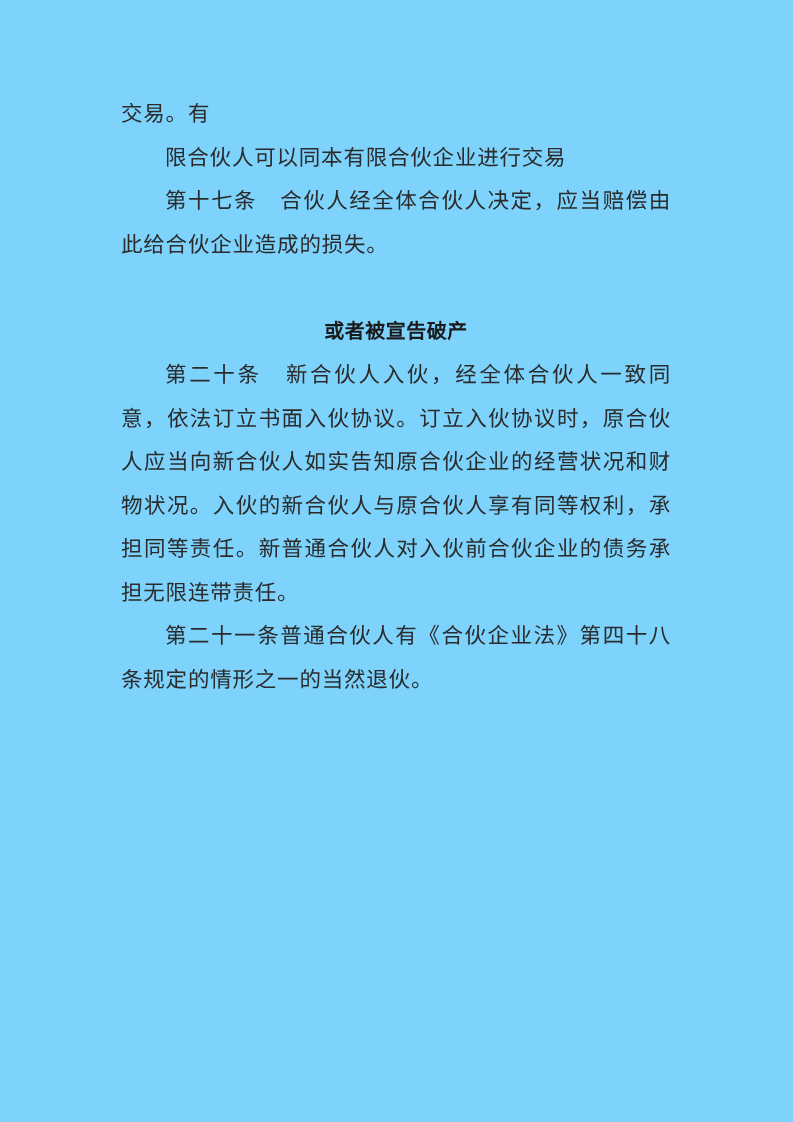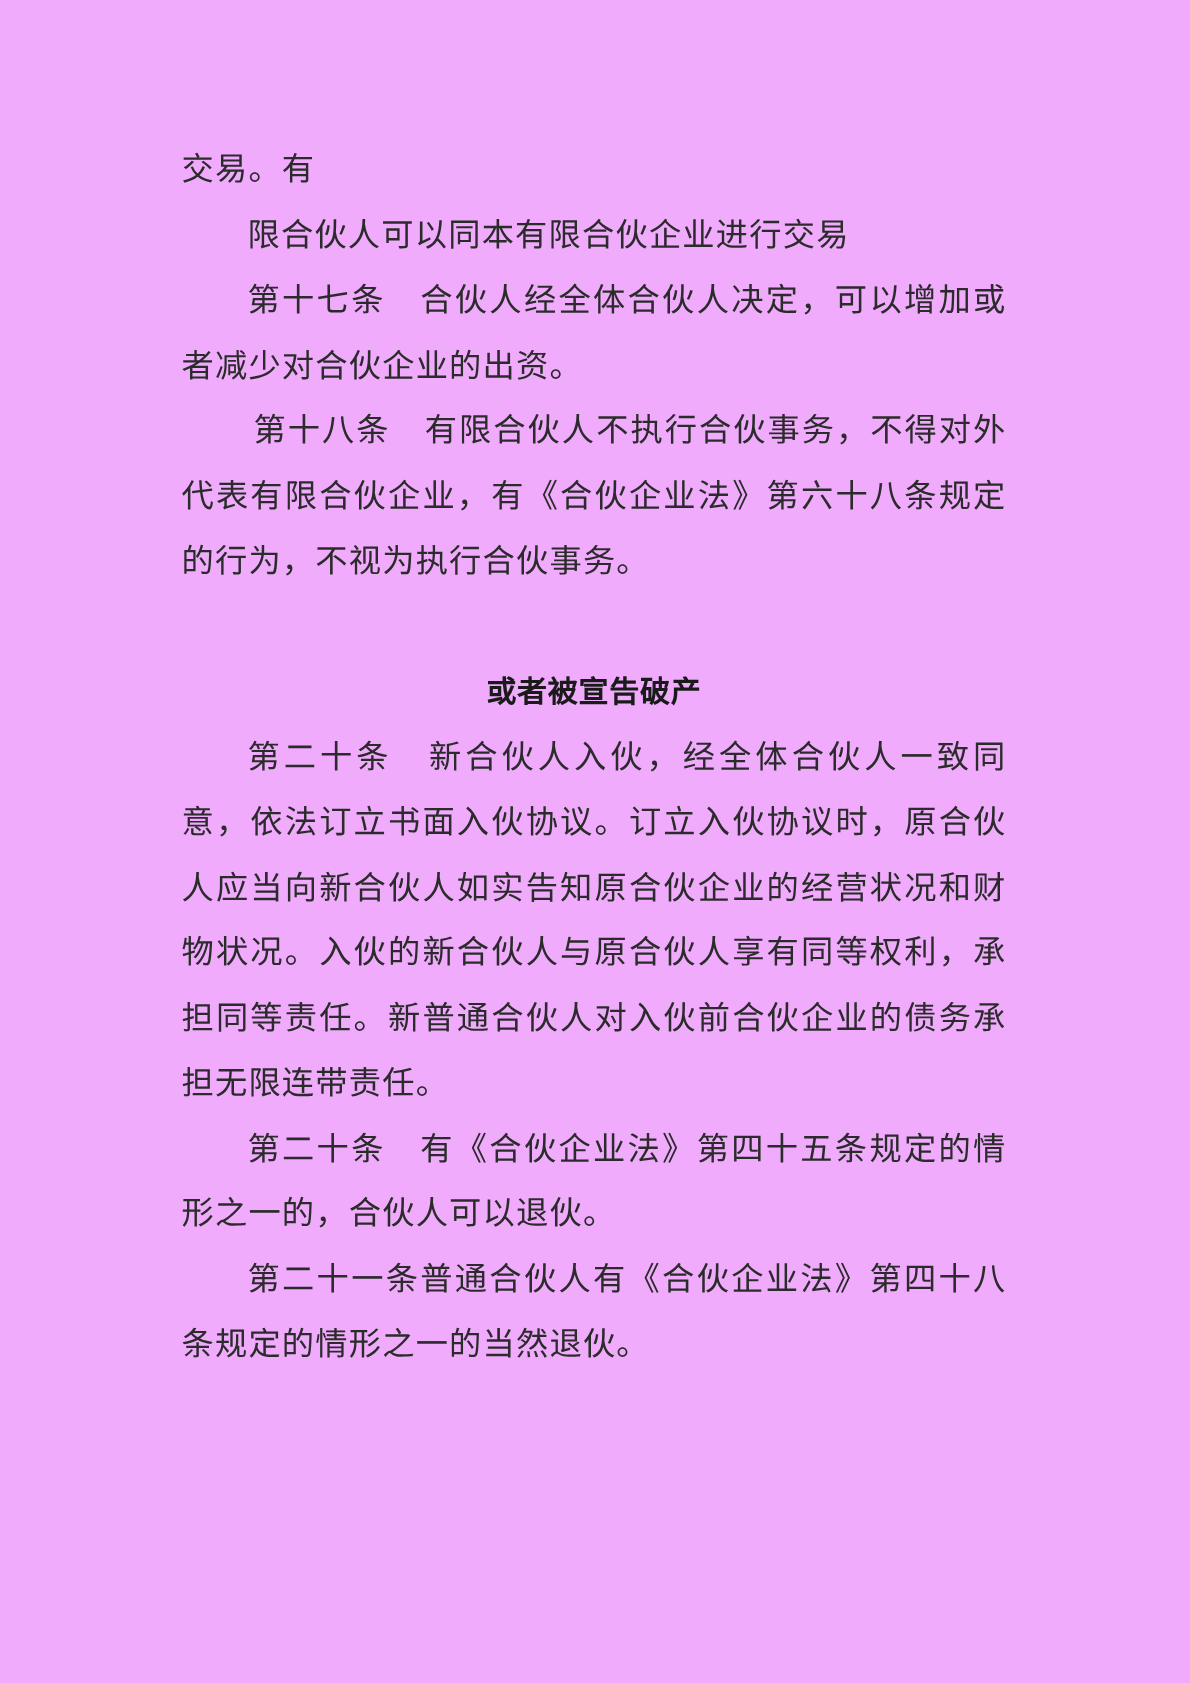--- a/index.html
+++ b/index.html
@@ -8,21 +8,21 @@
     padding: 0;
     background: #ffffff;
   }
   body {
     font-family: "DejaVu Serif", "Liberation Serif", serif;
   }
   .page {
     position: relative;
     width: 793px;
     height: 1122px;
-    background: #f0abfc;
+    background: #7dd3fc;
     overflow: hidden;
     box-sizing: border-box;
   }
   .text-column {
     position: absolute;
     left: 121px;
     top: 92px;
     width: 550px;
   }
   
@@ -69,29 +69,27 @@
 </head>
 <body>
 
 <div class="page">
   <div class="text-column">
 
     <p class="para no-indent">交易。有</p>
 
     <p class="para">限合伙人可以同本有限合伙企业进行交易</p>
 
-    <p class="para">第十七条　合伙人经全体合伙人决定，可以增加或者减少对合伙企业的出资。</p>
+    <p class="para">第十七条　合伙人经全体合伙人决定，应当赔偿由此给合伙企业造成的损失。</p>
 
-    <p class="para indent-wide">第十八条　有限合伙人不执行合伙事务，不得对外代表有限合伙企业，有《合伙企业法》第六十八条规定的行为，不视为执行合伙事务。</p>
 
     <div class="spacer-line">&nbsp;</div>
 
     <h2 class="chapter-heading">或者被宣告破产</h2>
 
     <p class="para">第二十条　新合伙人入伙，经全体合伙人一致同意，依法订立书面入伙协议。订立入伙协议时，原合伙人应当向新合伙人如实告知原合伙企业的经营状况和财物状况。入伙的新合伙人与原合伙人享有同等权利，承担同等责任。新普通合伙人对入伙前合伙企业的债务承担无限连带责任。</p>
 
-    <p class="para">第二十条　有《合伙企业法》第四十五条规定的情形之一的，合伙人可以退伙。</p>
 
 
     <p class="para">第二十一条普通合伙人有《合伙企业法》第四十八条规定的情形之一的当然退伙。</p>
 
   </div>
 </div>
 
 </body></html>

